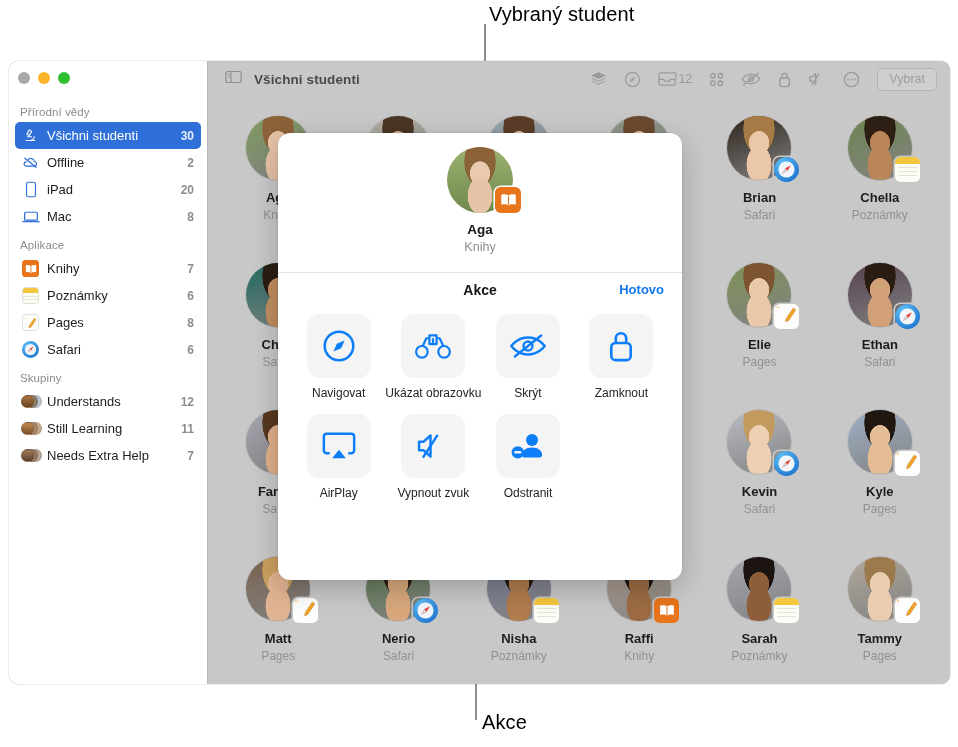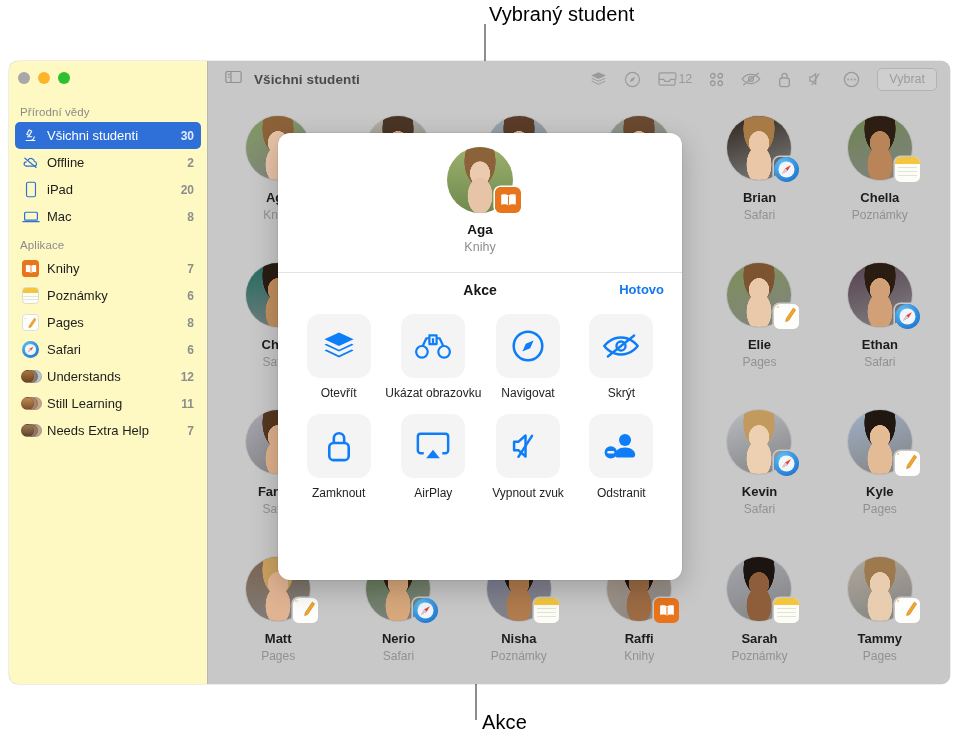--- a/index.html
+++ b/index.html
@@ -33,21 +33,21 @@
     border-radius: 9px;
     overflow: hidden;
     background: #c8c8c8;
     box-shadow: 0 0 0 .5px rgba(0,0,0,.14);
   }
 
   
   .sidebar {
     position: absolute; left: 0; top: 0;
     width: 199px; height: 100%;
-    background: #fef9c3;
+    background: #ffffff;
     border-right: 1px solid #b7b7b7;
     padding-left: 7px;
   }
   .traffic {
     position: absolute; left: 9px; top: 11px;
     display: flex; gap: 8px;
   }
   .tl { width: 12px; height: 12px; border-radius: 50%; }
   .tl.close { background: #a8a8a8; }
   .tl.min { background: #fcb52b; }
@@ -324,20 +324,21 @@
                 <circle cx="7" cy="7" r="6" fill="#f2f6fa"></circle>
                 <path d="M10.2 3.8L6.1 6.1 3.8 10.2 7.9 7.9z" fill="#e8413a"></path>
                 <path d="M6.1 6.1L3.8 10.2 7.9 7.9z" fill="#d4d8dc"></path>
               </svg>
             </span>
           </span>
           <span class="side-lbl">Safari</span>
           <span class="side-cnt">6</span>
         </div>
 
+        <div class="group-head">Skupiny</div>
 
         <div class="side-row">
           <span class="side-ico">
             <span class="grpicon">
               <i style="left:8px;background:#b9c4cf;"></i>
               <i style="left:4px;background:#8d7a66;"></i>
               <i style="left:0;background:linear-gradient(#a9743f,#6d4526);"></i>
             </span>
           </span>
           <span class="side-lbl">Understands</span>
@@ -819,52 +820,42 @@
     </div>
 
     <div class="pp-hdr">
       <span class="t">Akce</span>
       <span class="done">Hotovo</span>
     </div>
 
     <div class="pp-grid" id="pp-grid">
         <div class="act">
           <div class="act-tile">
-            <svg width="34" height="32" viewBox="0 0 20 18" fill="currentColor">
-              <path d="M10 1L18.6 5 10 9 1.4 5z"></path>
-              <path d="M10 11.2L2.6 7.7 1.4 8.3 10 12.3l8.6-4-1.2-.6z"></path>
-              <path d="M10 14.6L2.6 11.1 1.4 11.7 10 15.7l8.6-4-1.2-.6z"></path>
+            <svg width="34" height="34" viewBox="0 0 20 20" fill="none" stroke="currentColor" stroke-width="1.5">
+              <circle cx="10" cy="10" r="8.4"></circle>
+              <path d="M13.3 6.7l-2 4.6-4.6 2 2-4.6z" fill="currentColor" stroke="none"></path>
             </svg>
           </div>
-          <div class="act-lbl">Otevřít</div>
+          <div class="act-lbl">Navigovat</div>
         </div>
         <div class="act">
           <div class="act-tile">
             <svg width="36" height="28" viewBox="0 0 26 20" fill="none" stroke="currentColor" stroke-width="1.6" stroke-linejoin="round">
               <path d="M10.4 2.4h5.2v6.2h-5.2z"></path>
               <path d="M10.4 4.4H8.2L5.6 10"></path>
               <path d="M15.6 4.4h2.2l2.6 5.6"></path>
               <circle cx="5" cy="14.2" r="4.2"></circle>
               <circle cx="21" cy="14.2" r="4.2"></circle>
               <path d="M13 4.4v4.2"></path>
             </svg>
           </div>
           <div class="act-lbl">Ukázat obrazovku</div>
         </div>
         <div class="act">
           <div class="act-tile">
-            <svg width="34" height="34" viewBox="0 0 20 20" fill="none" stroke="currentColor" stroke-width="1.5">
-              <circle cx="10" cy="10" r="8.4"></circle>
-              <path d="M13.3 6.7l-2 4.6-4.6 2 2-4.6z" fill="currentColor" stroke="none"></path>
-            </svg>
-          </div>
-          <div class="act-lbl">Navigovat</div>
-        </div>
-        <div class="act">
-          <div class="act-tile">
             <svg width="38" height="28" viewBox="0 0 26 18" fill="none" stroke="currentColor" stroke-width="1.6">
               <path d="M1.6 9S5.6 3.2 13 3.2 24.4 9 24.4 9 20.4 14.8 13 14.8 1.6 9 1.6 9z"></path>
               <circle cx="13" cy="9" r="3.1"></circle>
               <path d="M4 16.2L22 1.8" stroke-linecap="round"></path>
             </svg>
           </div>
           <div class="act-lbl">Skrýt</div>
         </div>
         <div class="act">
           <div class="act-tile">

